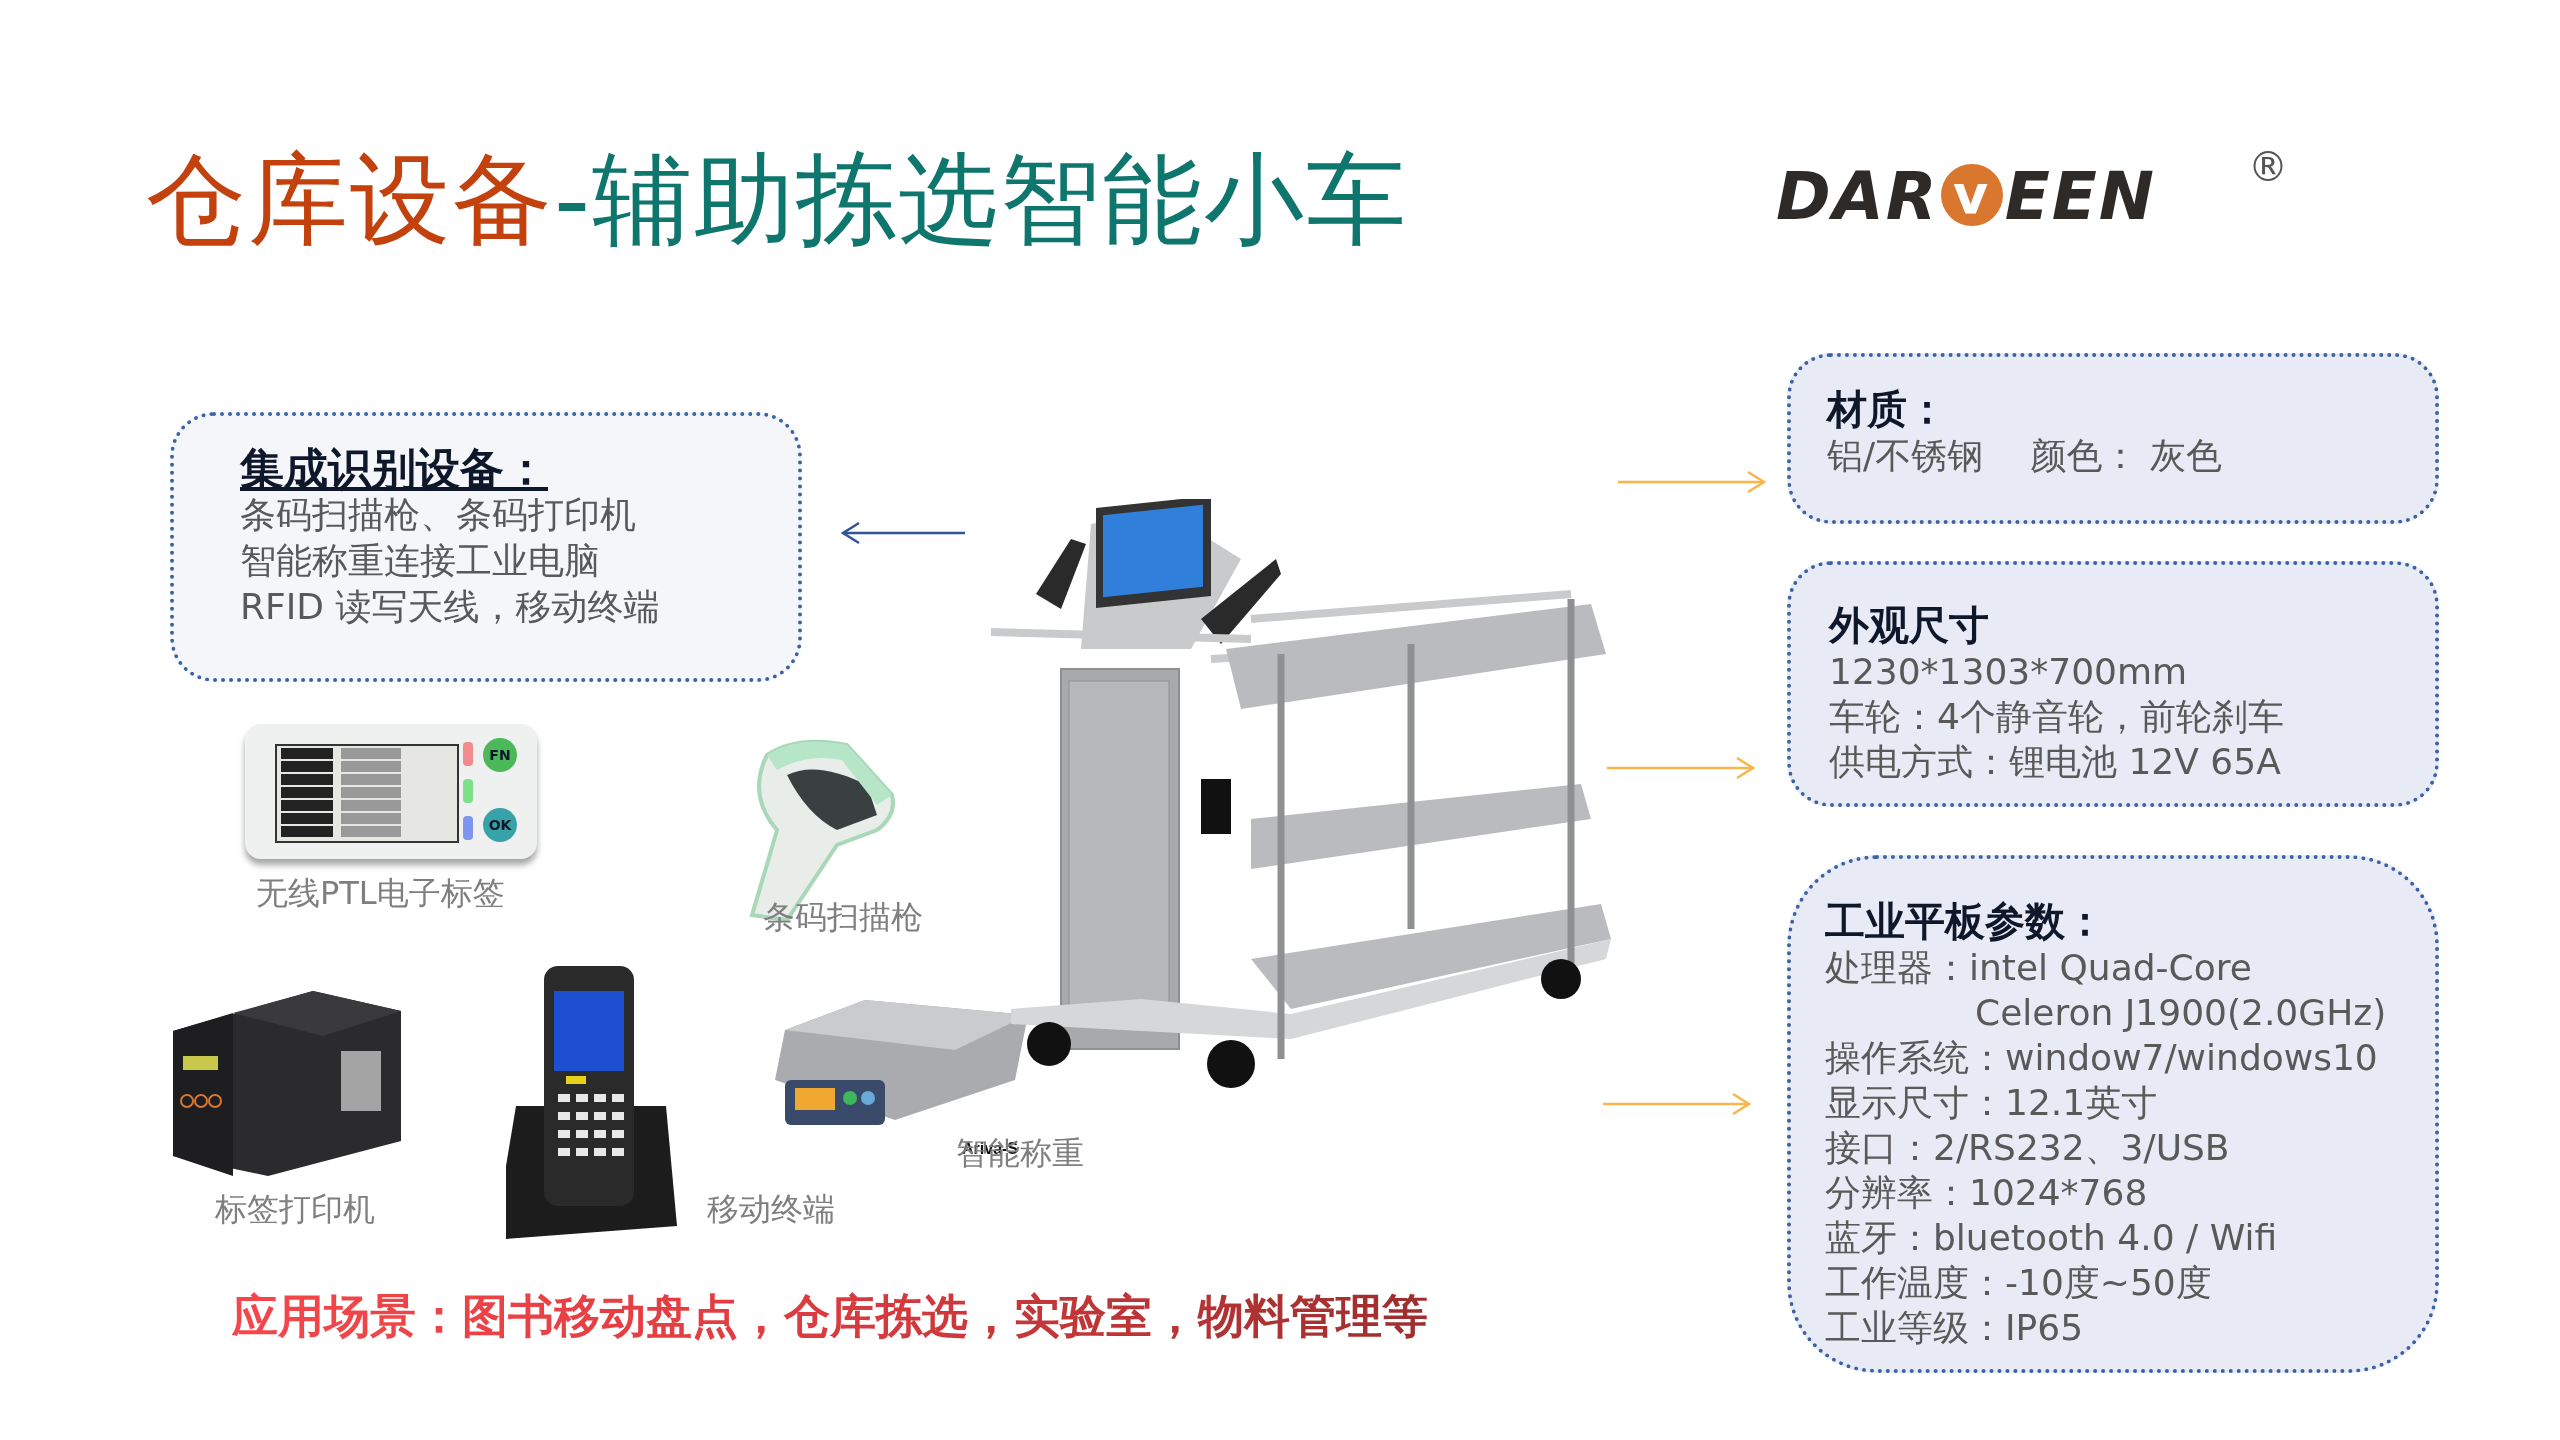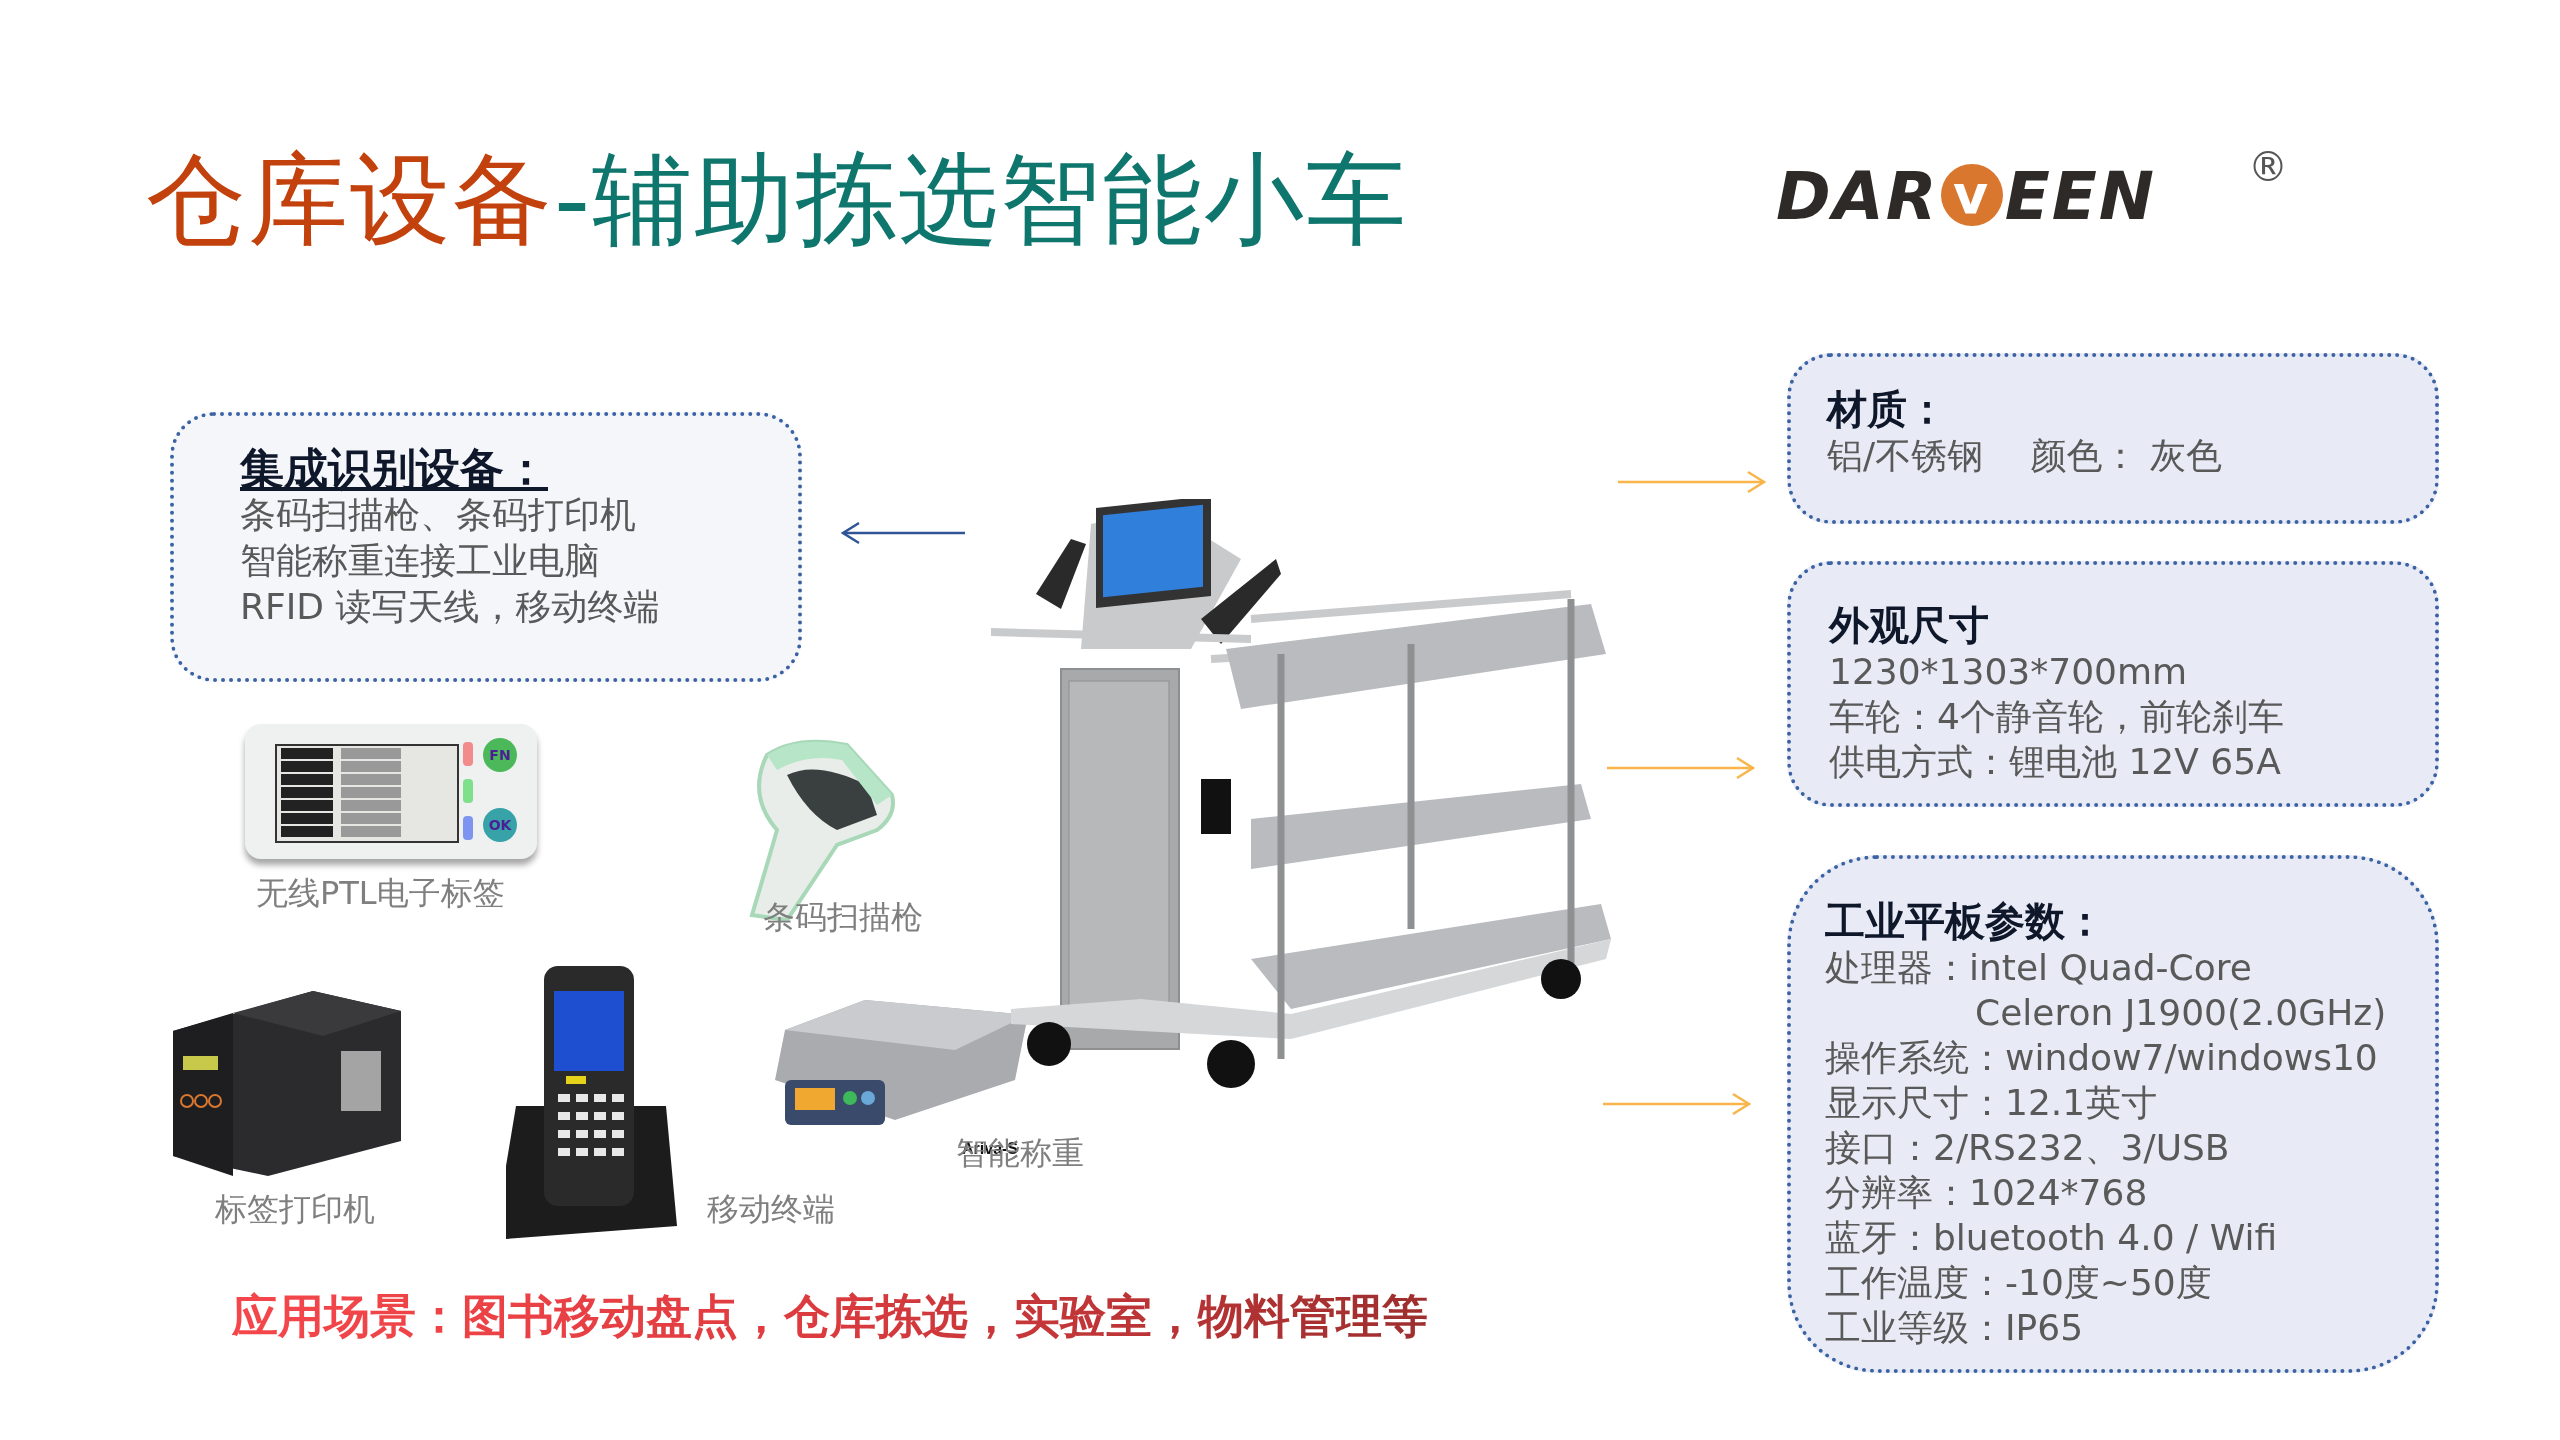--- a/index.html
+++ b/index.html
@@ -35,21 +35,21 @@
   .arrow svg { position:absolute; left:0; top:-14px; overflow:visible; }
 
   .prod-label { color:#7F7F7F; font-size:32px; line-height:38px; white-space:nowrap; }
 
   
   .ptl { left:245px; top:724px; width:292px; height:135px; background:#EEF1F0; border-radius:16px;
          box-shadow:0 6px 6px rgba(0,0,0,0.35); }
   .ptl .screen { position:absolute; left:30px; top:20px; width:180px; height:95px; background:#E6E6E2; border:2px solid #333; }
   .ptl .screen .row { height:11px; margin:2px 4px; background:linear-gradient(90deg,#222 0 30%,transparent 30% 35%,#999 35% 70%,transparent 70%); }
   .ptl .led { position:absolute; left:218px; width:10px; height:24px; border-radius:4px; }
-  .ptl .btn { position:absolute; left:238px; width:34px; height:34px; border-radius:50%; color:#4c1d95; font-weight:bold; font-size:14px; text-align:center; line-height:34px; }
+  .ptl .btn { position:absolute; left:238px; width:34px; height:34px; border-radius:50%; color:#0f172a; font-weight:bold; font-size:14px; text-align:center; line-height:34px; }
 
   .scanner { left:727px; top:735px; width:190px; height:190px; }
   .printer { left:173px; top:991px; width:228px; height:185px; }
   .terminal { left:496px; top:966px; width:181px; height:273px; }
   .scale { left:765px; top:1000px; width:263px; height:140px; }
   .cart { left:991px; top:499px; width:636px; height:591px; }
   .ariva { left:962px; top:1110px; font-size:16px; font-weight:bold; color:#111; font-family:"Liberation Sans",sans-serif;margin-top:30px; }
 
   .app { left:232px; top:1286px; font-size:46px; font-weight:bold; line-height:60px; white-space:nowrap;
          background:linear-gradient(90deg,#F5474B 0%,#E03C40 45%,#9E2E2E 100%);

